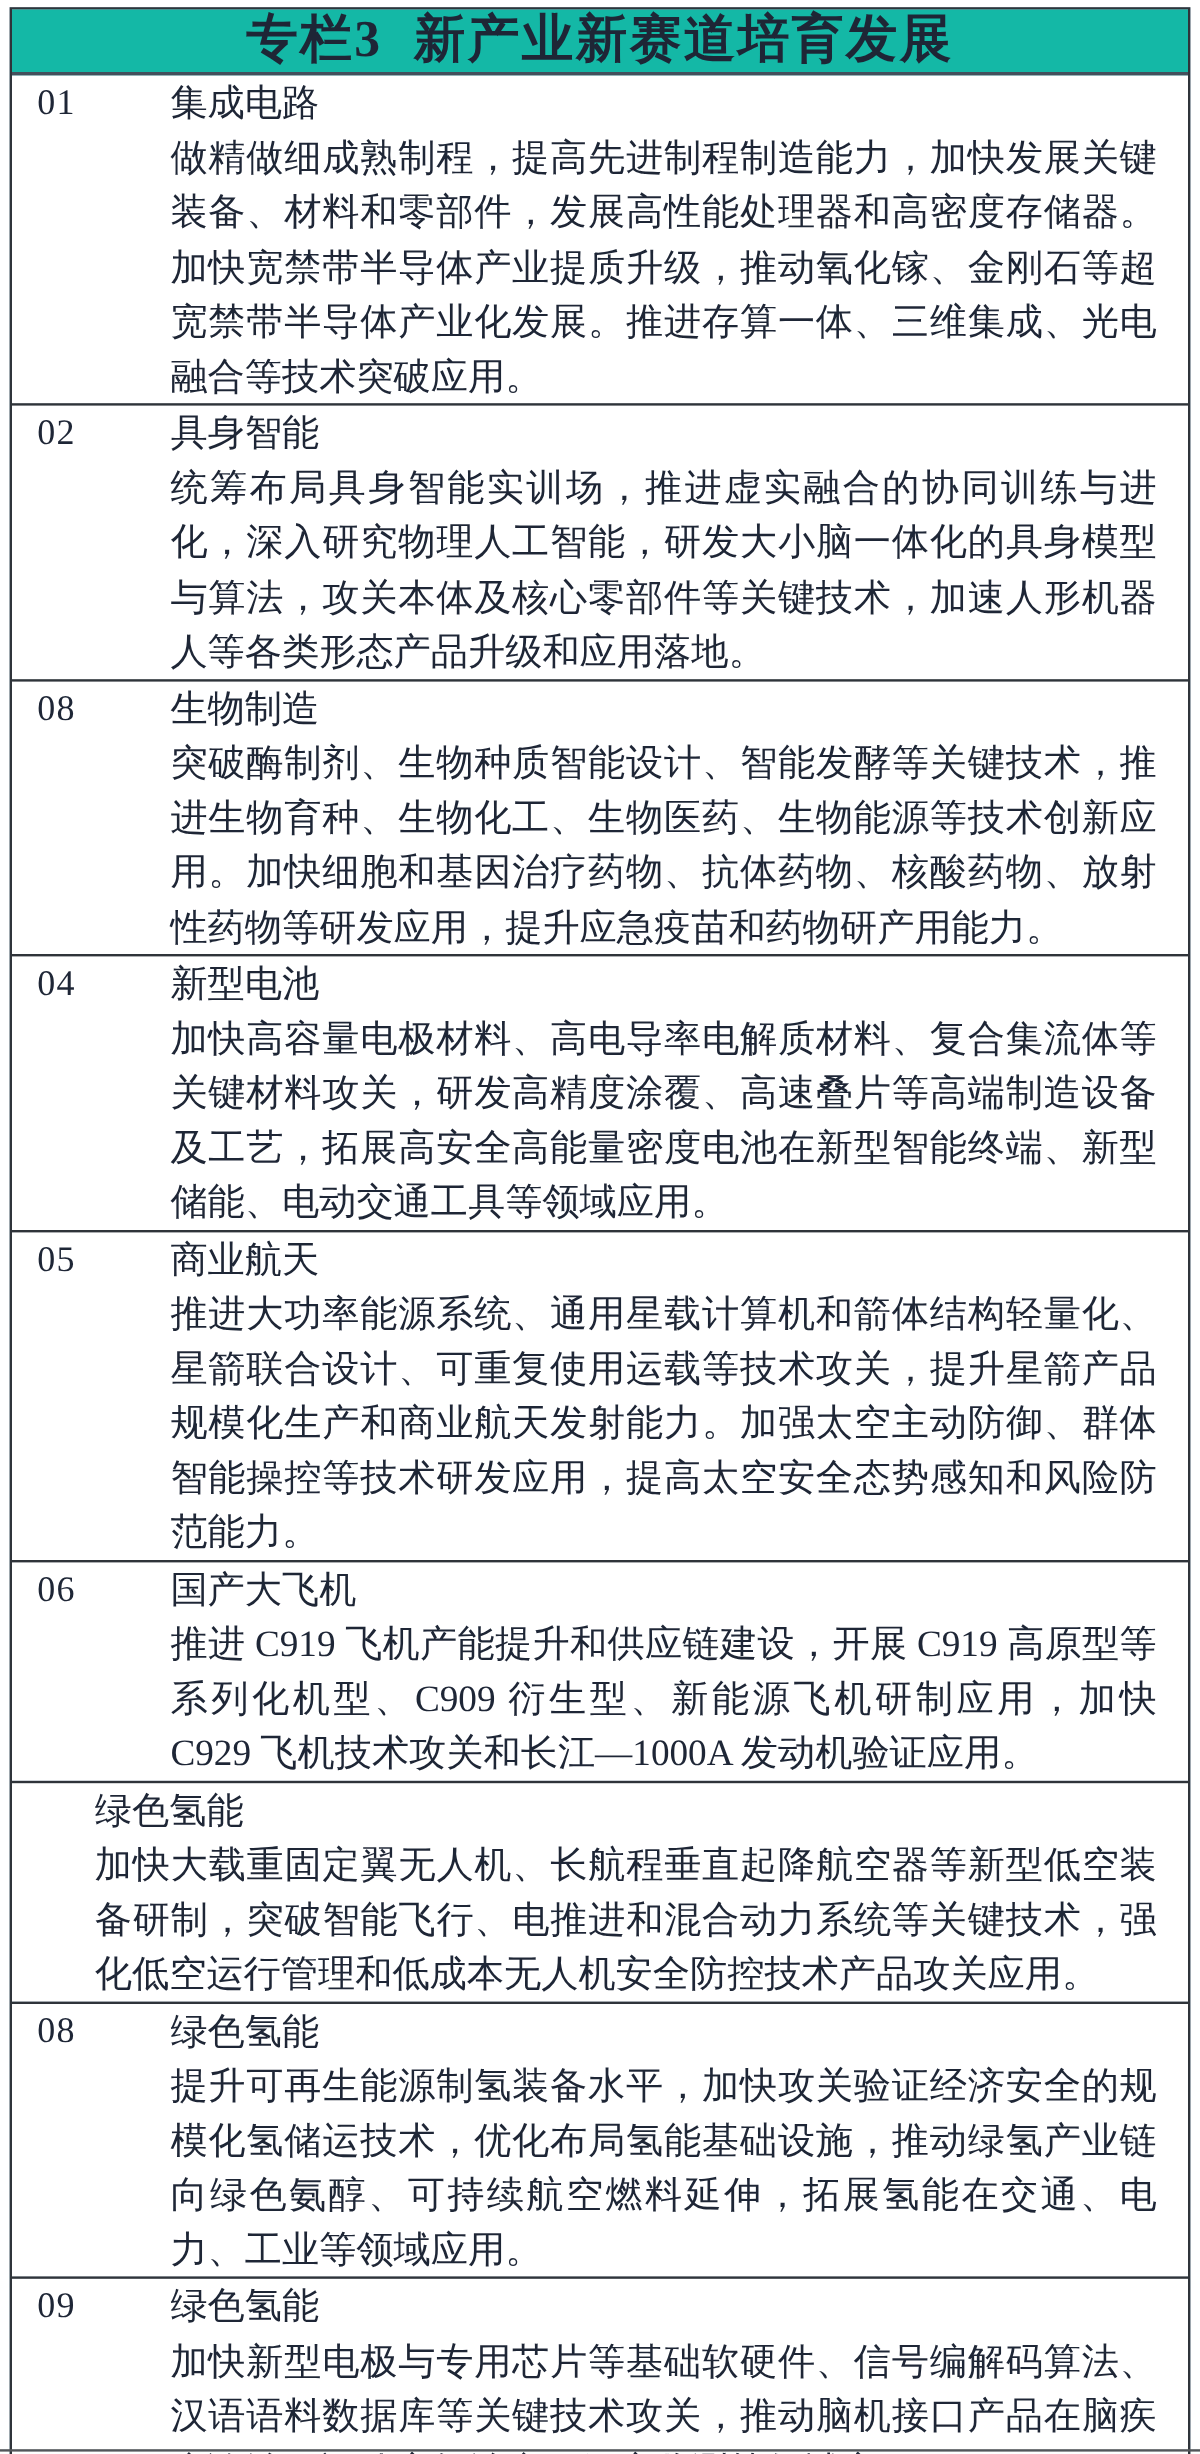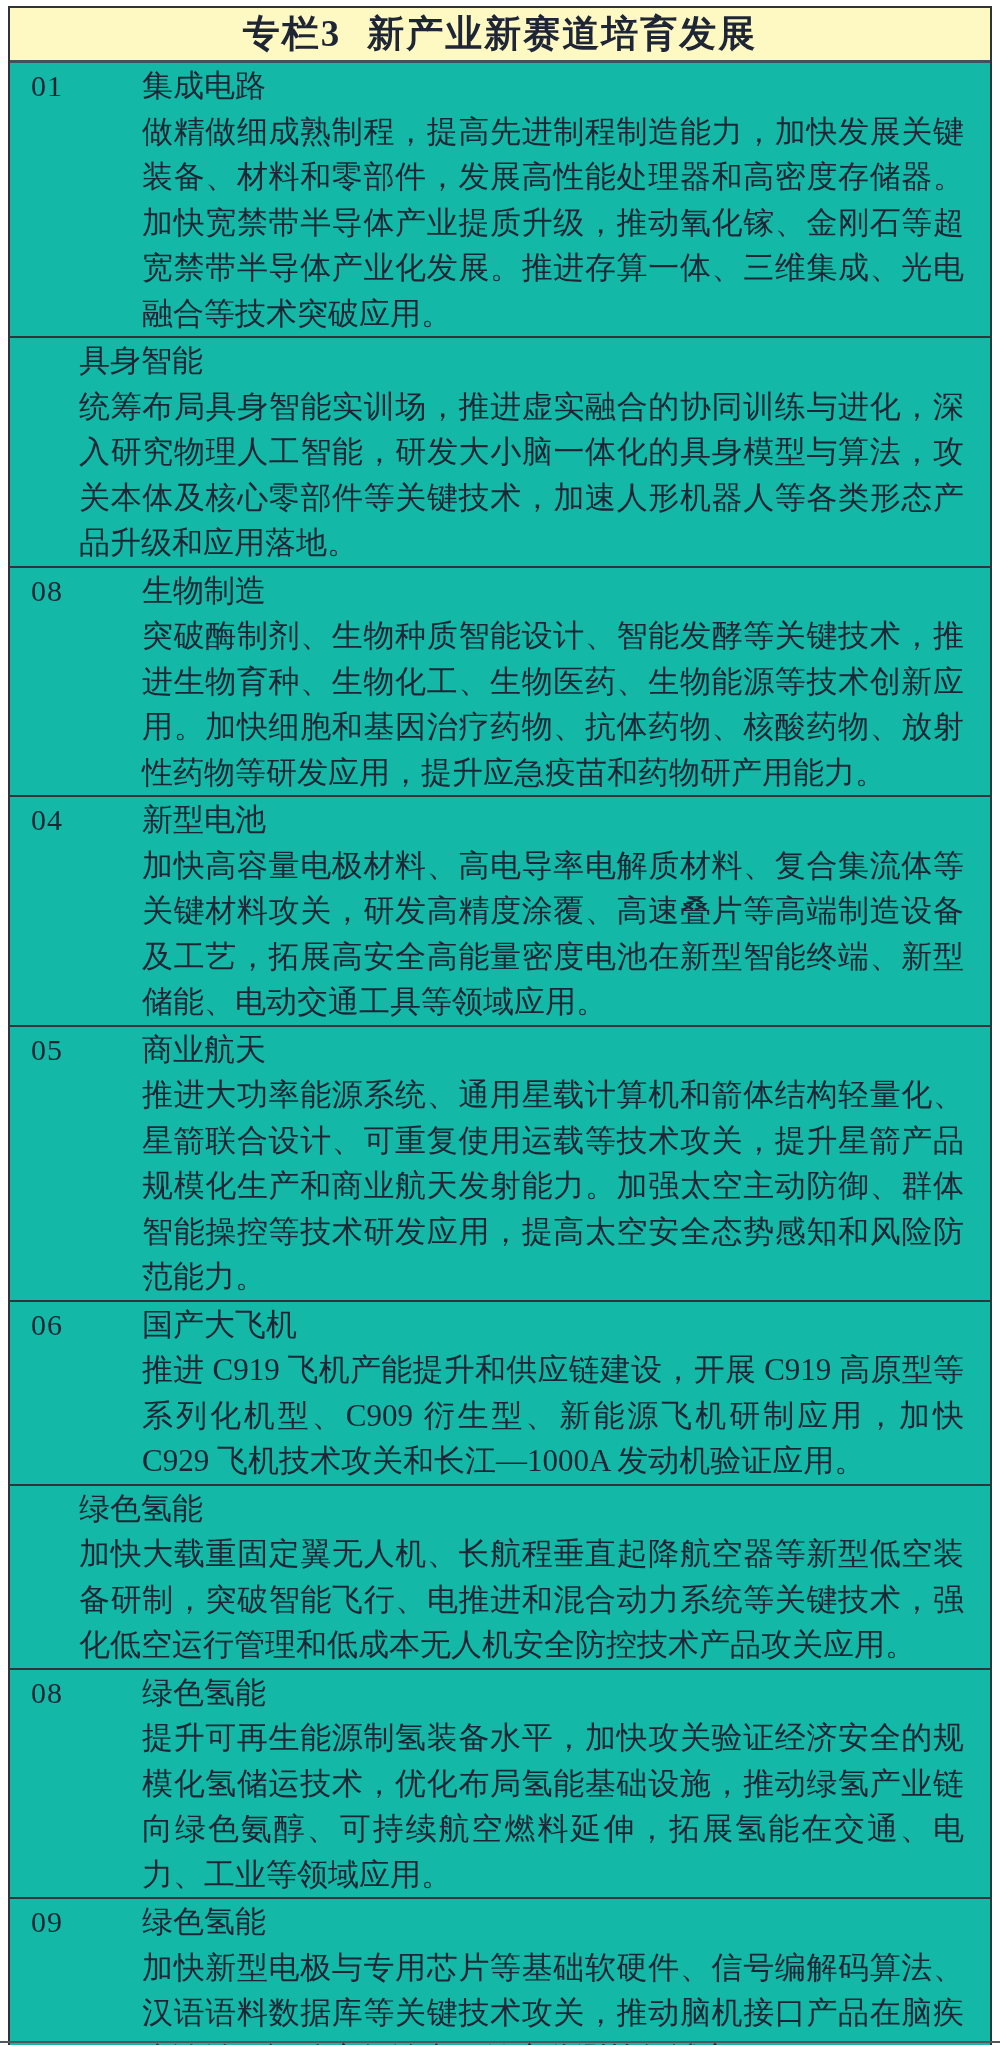--- a/index.html
+++ b/index.html
@@ -13,36 +13,36 @@
   .page { position: relative; width: 1000px; height: 2045px; }
 
   .panel {
     position: absolute;
     left: 8px; top: 6px;
     width: 980px;
     border: 2px solid #2f343a;
     background: #cbe9fc;
   }
   .panel-header {
-    background: #fef9c3;
+    background: #14b8a6;
     height: 52px;
     line-height: 52px;
     text-align: center;
     border-bottom: 3px solid #44505c;
-    font-size: 37px;
+    font-size: 43px;
     font-weight: bold;
     letter-spacing: 2px;
     white-space: nowrap;
   }
   .panel-header .title-rest { margin-left: 26px; }
 
   .row {
     display: flex;
     padding: 0 26px 0 21px;
-    background: #14b8a6;
+    background: #ffffff;
   }
   .row + .row { border-top: 2px solid #2f343a; }
 
   .num {
     flex: none;
     width: 63px;
     font-size: 30px;
     line-height: 45.5px;
     letter-spacing: 1px;
   }
@@ -78,20 +78,21 @@
 
     <div class="row">
       <div class="num">01</div>
       <div class="content">
         <div class="sec-title">集成电路</div>
         <div class="sec-body">做精做细成熟制程，提高先进制程制造能力，加快发展关键装备、材料和零部件，发展高性能处理器和高密度存储器。加快宽禁带半导体产业提质升级，推动氧化镓、金刚石等超宽禁带半导体产业化发展。推进存算一体、三维集成、光电融合等技术突破应用。</div>
       </div>
     </div>
 
     <div class="row">
+      <div class="num">02</div>
       <div class="content">
         <div class="sec-title">具身智能</div>
         <div class="sec-body">统筹布局具身智能实训场，推进虚实融合的协同训练与进化，深入研究物理人工智能，研发大小脑一体化的具身模型与算法，攻关本体及核心零部件等关键技术，加速人形机器人等各类形态产品升级和应用落地。</div>
       </div>
     </div>
 
     <div class="row">
       <div class="num">08</div>
       <div class="content">
         <div class="sec-title">生物制造</div>

